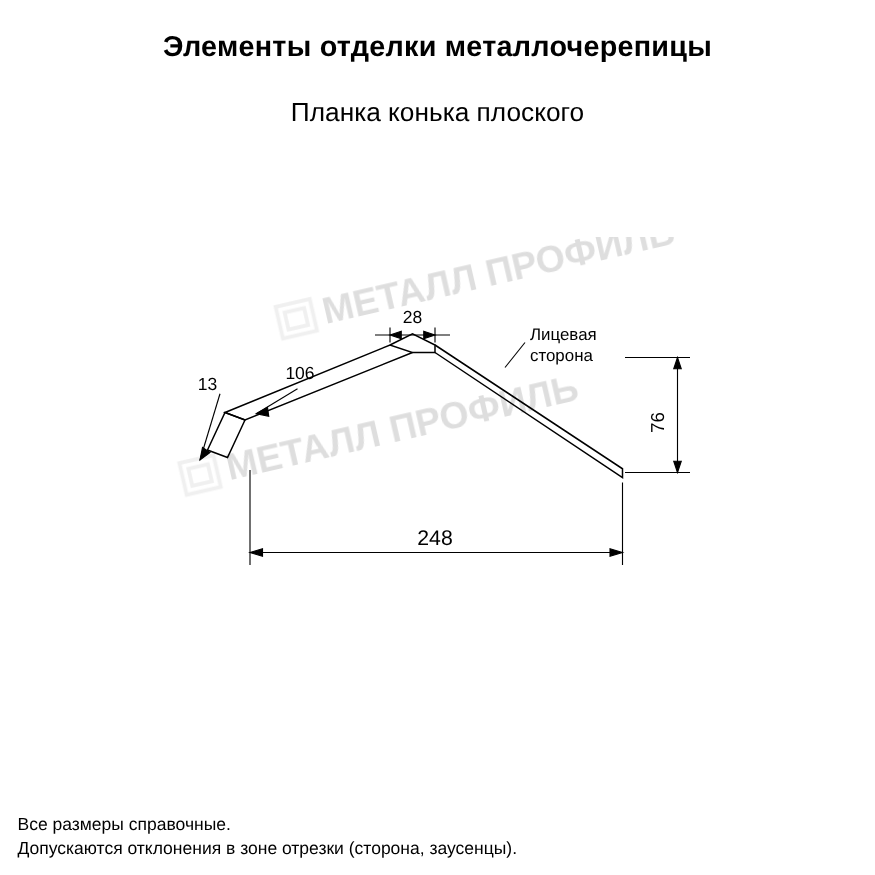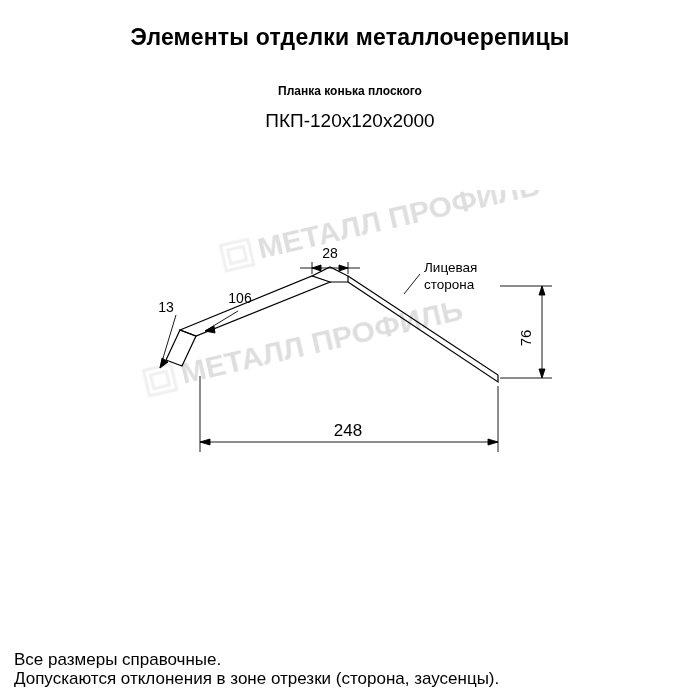--- a/index.html
+++ b/index.html
@@ -27,22 +27,22 @@
     width: 700px;
     text-align: center;
   }
   .main-title {
     font-size: 23px;
     font-weight: bold;
     letter-spacing: 0.2px;
     line-height: 30px;
   }
   .sub-title {
-    font-size: 12px;
-    font-weight: bold;
+    font-size: 21px;
+    font-weight: normal;
     line-height: 26px;
     margin-top: 26px;
   }
   .sub-title-2 {
     font-size: 19px;
     font-weight: normal;
     line-height: 26px;
     margin-top: 4px;
   }
   .drawing {
@@ -57,41 +57,40 @@
     top: 190px;
     left: 0;
     width: 700px;
     height: 300px;
     pointer-events: none;
   }
   .footer {
     position: absolute;
     left: 14px;
     bottom: 12px;
-    font-size: 17px;
+    font-size: 14px;
     line-height: 19px;
     margin-top: 36px;
   }
   .footer div {
     white-space: nowrap;
   }
   svg text {
     font-family: "Liberation Sans", sans-serif;
     fill: #000000;
   }
 </style>
 </head>
 <body>
 
 <div class="page">
 
   <div class="title-block">
     <div class="main-title">Элементы отделки металлочерепицы</div>
     <div class="sub-title">Планка конька плоского</div>
-    <div class="sub-title-2">ПКП-120х120х2000</div>
   </div>
 
   <div class="watermarks">
     <svg width="700" height="300" viewBox="0 0 700 300" xmlns="http://www.w3.org/2000/svg">
       <g opacity="0.13" fill="#8a8a8a" font-family="Liberation Sans, sans-serif" font-weight="bold">
         <g transform="translate(225,75) rotate(-13)">
           <rect x="0" y="-20" width="28" height="26" fill="none" stroke="#8a8a8a" stroke-width="3"></rect>
           <rect x="6" y="-14" width="16" height="14" fill="none" stroke="#8a8a8a" stroke-width="3"></rect>
           <text x="36" y="2" font-size="30">МЕТАЛЛ ПРОФИЛЬ</text>
         </g>

